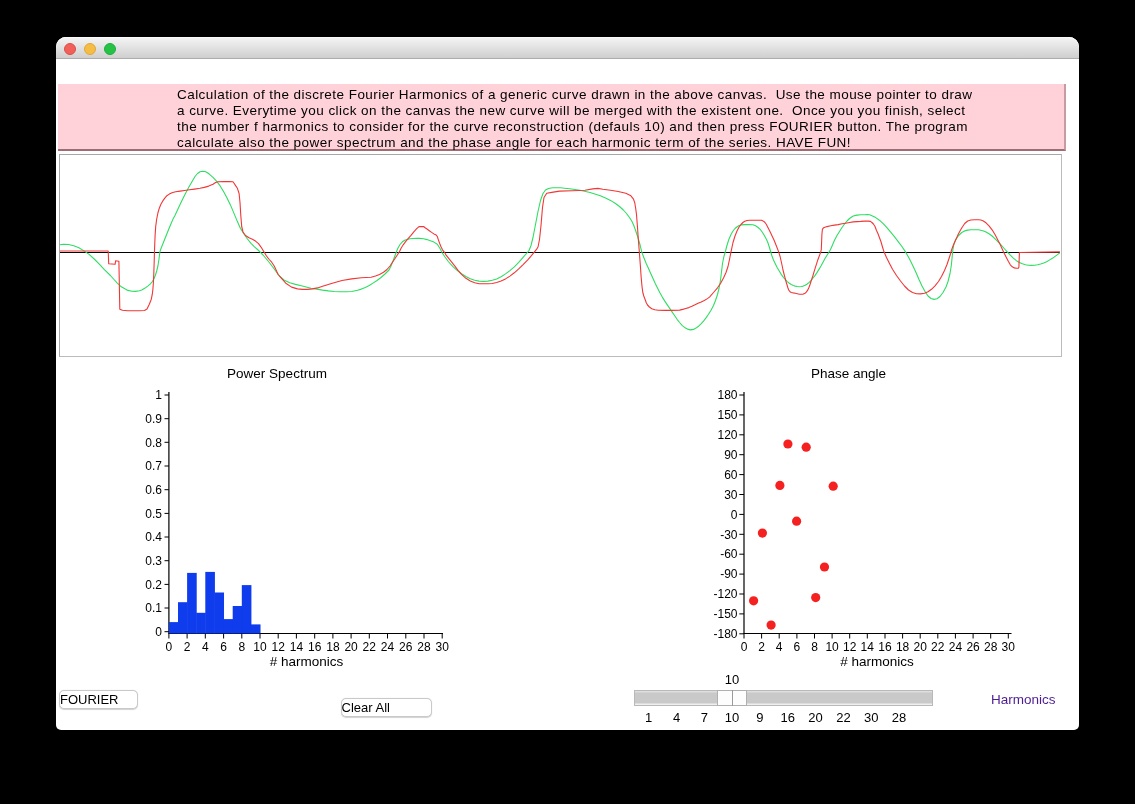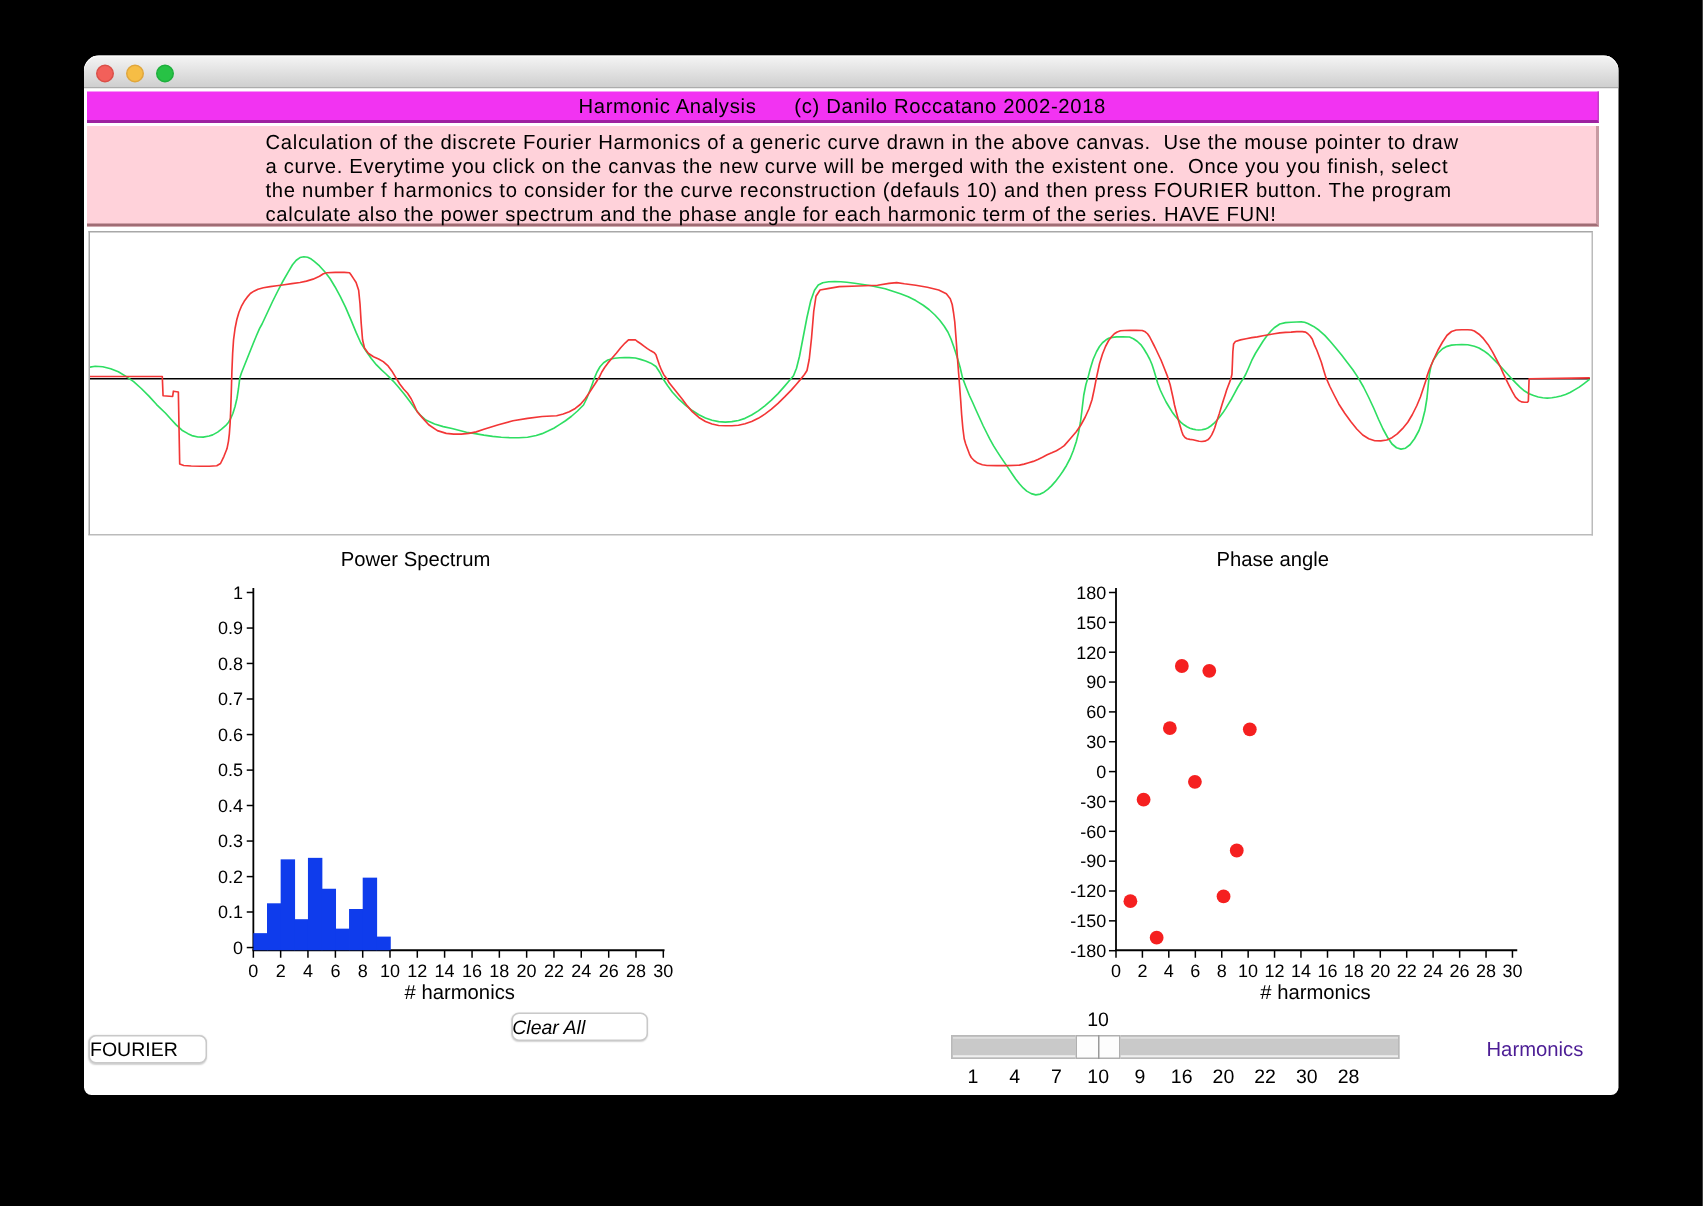--- a/index.html
+++ b/index.html
@@ -34,32 +34,31 @@
   #harm { left:935px; top:655px; font-size:13.5px; color:#4c1d95; }
   svg text { font-family:"Liberation Sans", sans-serif; fill:#000; }
 </style></head>
 <body>
 <div class="abs" id="win">
   <div class="abs" id="titlebar">
     <div class="light" style="left:7.6px;background:#f2605a;border:0.5px solid #da4f48;"></div>
     <div class="light" style="left:27.6px;background:#f6bd45;border:0.5px solid #e0a63c;"></div>
     <div class="light" style="left:47.6px;background:#27c245;border:0.5px solid #1daf3c;"></div>
   </div>
-  <div class="abs" id="magenta" style="letter-spacing:0.45px">Harmonic Analysis&nbsp;&nbsp;&nbsp;&nbsp;&nbsp;&nbsp;(c) Danilo Roccatano 2002-2018</div>
   <div class="abs" id="pinkbox"></div>
   <div class="abs" id="pinktext">Calculation of the discrete Fourier Harmonics of a generic curve drawn in the above canvas.&nbsp; Use the mouse pointer to draw<br>a curve. Everytime you click on the canvas the new curve will be merged with the existent one.&nbsp; Once you you finish, select<br>the number f harmonics to consider for the curve reconstruction (defauls 10) and then press FOURIER button. The program<br>calculate also the power spectrum and the phase angle for each harmonic term of the series. HAVE FUN!</div>
   <div class="abs" id="canvas">
     <svg width="1000" height="200" viewBox="60.5 155.5 1000 200">
       <line x1="60" y1="253" x2="1060.5" y2="253" stroke="#000" stroke-width="1"></line>
       <polyline points="59.0,245.5 64.0,244.7 69.0,245.0 74.3,246.3 79.4,248.3 84.5,251.4 89.6,254.9 94.7,259.5 99.8,264.6 104.9,270.2 110.9,276.0 114.5,280.0 117.8,283.6 121.8,287.3 125.8,289.6 128.4,290.9 132.4,291.8 136.0,291.9 139.9,291.2 142.3,290.4 145.6,288.6 148.2,286.6 150.9,284.3 152.9,282.0 154.3,279.5 155.8,276.0 157.2,271.5 158.5,266.0 159.5,259.5 160.4,252.3 161.5,249.0 163.5,244.0 165.5,239.0 167.5,234.0 169.5,229.0 171.5,224.2 173.5,219.6 175.2,216.5 178.7,209.0 182.2,201.5 185.7,194.5 189.1,188.0 192.6,181.9 195.5,177.0 198.0,174.0 200.5,172.2 203.1,171.7 205.6,172.0 208.0,173.2 210.0,174.8 213.5,177.8 217.0,181.7 220.5,186.2 223.9,191.8 227.4,198.2 230.9,205.4 234.4,213.6 237.9,222.1 241.0,229.0 244.5,234.5 248.0,239.5 251.5,243.8 255.0,247.3 258.0,250.0 260.5,252.4 263.5,255.5 266.5,259.0 270.2,263.5 274.0,268.5 277.6,273.5 280.5,277.0 284.4,280.5 290.2,283.2 296.0,284.9 301.8,286.2 307.6,287.7 311.5,288.7 317.3,289.6 323.1,290.6 328.9,291.4 334.7,292.0 340.5,292.3 346.4,292.3 352.2,292.0 358.0,290.8 361.9,289.6 365.8,287.9 369.7,286.0 373.5,283.6 377.5,281.0 381.5,278.0 385.5,274.5 389.5,270.5 391.5,266.5 393.5,261.5 395.2,257.0 396.9,252.2 398.5,248.5 400.5,245.0 402.9,242.3 405.7,240.5 408.6,239.7 410.3,239.3 413.7,239.0 417.0,238.9 420.0,238.9 424.1,239.2 427.5,240.1 430.9,241.2 434.4,242.6 437.8,244.8 440.5,249.0 442.5,253.0 445.5,257.5 448.8,262.0 453.2,266.8 457.6,270.8 462.0,274.2 466.4,277.0 470.8,279.2 475.2,280.7 479.6,281.6 484.0,281.9 488.4,281.6 492.8,280.8 497.2,279.4 501.6,277.2 506.0,274.4 510.4,271.1 514.8,267.3 519.2,262.9 523.6,257.9 526.5,254.5 529.5,251.0 531.5,246.0 533.5,238.0 536.0,225.0 538.5,212.0 541.0,201.0 543.5,194.0 546.0,190.5 549.0,189.0 553.0,188.3 557.0,188.2 561.0,188.3 565.0,188.7 570.2,189.3 580.4,190.8 590.6,193.0 600.8,196.3 606.0,198.4 611.0,200.9 616.0,204.0 620.0,207.0 623.8,210.5 627.0,214.0 630.0,218.0 632.5,222.0 634.5,226.5 636.1,231.0 637.6,235.5 639.0,240.0 640.6,245.5 642.2,252.4 644.5,258.5 646.7,264.0 648.8,268.5 651.0,273.5 653.5,279.0 656.0,284.5 658.5,289.5 660.4,293.3 662.8,297.6 665.3,301.6 667.8,305.4 670.2,308.9 672.7,312.6 675.2,316.3 677.6,319.8 680.1,323.0 682.6,325.8 685.0,327.9 688.0,329.6 691.0,330.4 694.0,329.9 696.5,328.6 699.0,326.8 701.5,324.4 704.0,321.6 706.5,318.4 709.0,314.8 711.5,310.8 714.0,306.0 716.0,301.0 718.0,295.0 719.5,289.0 720.8,282.0 721.8,274.0 723.0,264.0 724.4,257.0 725.8,252.4 727.3,246.5 729.3,240.0 731.5,235.0 733.5,231.5 735.5,229.0 737.7,227.2 739.6,226.0 742.1,225.4 745.0,225.1 749.0,225.0 753.5,225.2 756.1,226.3 758.6,228.0 761.0,230.2 763.0,233.0 765.0,236.3 767.0,240.0 768.5,243.5 769.8,247.5 771.0,251.5 772.3,256.0 774.0,260.5 775.9,264.5 777.9,268.5 779.9,271.8 781.9,275.1 783.9,277.8 785.9,280.1 787.8,282.1 789.8,283.7 791.8,285.0 793.8,286.0 795.8,286.6 797.8,287.0 799.7,287.2 801.7,287.0 803.7,286.6 805.7,285.8 807.7,284.5 809.7,282.8 811.6,280.8 813.6,278.5 815.6,275.9 817.6,272.9 819.6,269.6 821.6,266.3 823.5,262.7 825.5,259.0 827.5,255.7 829.5,252.7 831.0,250.0 833.0,245.5 835.0,240.8 837.5,236.0 840.0,232.0 842.5,228.0 845.0,224.5 847.5,221.5 850.0,219.0 853.7,216.5 857.5,215.6 861.2,215.3 865.0,215.2 868.0,215.1 870.2,215.3 872.4,216.2 876.2,218.1 879.9,220.7 883.7,224.1 887.4,228.2 891.2,232.7 894.9,237.2 898.7,242.1 902.4,247.0 906.0,252.4 909.5,258.5 913.0,265.5 916.5,273.0 919.5,280.0 922.5,286.5 925.5,292.0 928.5,296.5 931.5,299.0 934.5,299.9 937.5,299.3 940.5,297.0 943.5,293.0 946.5,287.5 948.5,282.0 950.5,274.0 951.8,266.0 952.6,258.0 953.4,250.0 954.5,244.5 956.1,240.5 959.1,236.0 962.2,233.0 965.2,231.4 968.2,230.6 971.3,230.3 975.0,230.2 979.0,230.3 983.4,231.3 986.5,232.5 989.5,234.3 992.6,236.5 995.6,239.4 998.6,242.4 1001.7,245.7 1004.7,249.0 1007.7,252.3 1010.8,255.6 1013.8,258.6 1016.9,261.2 1019.9,263.0 1022.9,264.2 1026.0,265.2 1029.0,265.7 1032.0,265.9 1035.1,265.7 1038.1,265.2 1041.1,264.5 1044.2,263.5 1047.2,262.2 1050.2,260.4 1053.3,258.6 1056.3,256.4 1059.3,254.1 1060.5,253.2" fill="none" stroke="#2ede62" stroke-width="1.1" stroke-linejoin="round"></polyline>
       <polyline points="59.0,251.5 108.7,251.5 109.2,264.3 115.6,264.8 116.1,261.3 119.4,261.8 120.3,309.8 123.0,310.8 128.0,311.2 134.0,311.3 140.0,311.3 145.0,311.0 147.5,309.5 149.8,304.7 151.8,299.7 152.8,294.7 153.4,289.7 153.9,283.0 154.3,274.0 154.7,262.0 155.1,248.0 155.6,236.0 156.2,227.0 157.2,219.5 158.4,213.5 159.8,208.7 161.4,204.8 163.3,201.4 165.3,198.6 167.4,196.2 169.8,194.6 172.5,193.3 176.1,192.3 180.6,191.6 185.0,191.0 190.0,190.3 195.0,189.6 200.5,188.8 204.8,187.9 209.2,186.6 213.5,184.7 216.1,183.0 218.5,182.3 224.0,182.1 230.0,182.1 233.5,182.3 234.4,183.5 236.1,186.1 237.9,188.8 239.6,194.0 240.5,203.0 241.3,216.0 242.2,227.0 243.5,232.5 246.0,236.0 249.5,238.3 252.9,239.8 256.0,241.6 259.0,244.2 261.7,247.8 264.4,252.3 267.0,256.5 269.7,260.0 272.2,262.7 274.7,266.5 276.6,270.5 278.6,275.0 282.0,278.9 286.3,283.7 292.1,287.6 298.0,289.4 303.0,289.9 308.0,289.9 313.0,289.4 318.0,288.4 323.1,286.7 332.8,283.7 342.5,281.0 352.2,279.4 361.9,278.2 371.6,277.7 376.0,276.5 380.0,275.0 384.0,272.8 387.5,270.0 390.5,266.5 393.0,262.8 395.5,259.0 397.8,255.5 399.9,252.2 401.7,248.5 403.7,245.3 405.7,242.6 408.6,239.2 411.5,235.8 414.3,232.3 417.2,229.2 419.5,227.1 424.1,227.0 425.2,228.0 427.5,229.5 429.8,231.2 432.1,232.9 434.4,234.4 436.7,235.6 437.8,237.0 438.9,240.3 440.1,243.8 441.5,247.3 443.0,250.3 445.0,252.8 446.6,255.7 451.0,261.2 455.4,266.7 458.7,271.1 462.0,274.9 466.4,278.8 470.8,281.5 475.2,283.2 479.6,284.2 484.0,284.3 488.4,284.3 492.8,284.0 497.2,283.0 501.6,281.5 506.0,279.4 510.4,276.6 514.8,273.3 519.2,269.4 523.6,265.1 528.0,260.6 531.3,256.8 534.6,252.9 536.8,250.2 538.5,247.5 540.0,240.0 541.5,226.0 543.0,208.0 544.5,198.0 547.2,193.8 552.3,192.9 560.0,191.6 572.8,191.2 585.5,190.7 593.2,189.4 598.3,188.9 603.4,189.7 611.0,190.7 618.7,192.0 626.3,193.8 631.4,196.3 634.0,199.6 635.3,203.5 636.2,209.0 637.0,215.0 638.0,228.0 639.0,242.0 639.8,252.0 640.4,260.0 641.0,268.0 641.6,277.0 642.4,286.0 643.3,293.0 644.3,296.5 645.6,300.0 646.8,303.2 648.0,305.5 649.9,307.5 652.3,309.2 655.4,310.3 658.5,310.8 665.0,310.9 672.0,310.9 680.1,310.6 683.2,309.9 686.3,309.0 689.3,308.1 692.4,306.8 695.5,305.3 698.6,303.7 701.7,302.4 704.8,301.0 707.9,299.1 710.0,297.6 714.0,293.0 718.0,288.3 721.0,284.0 724.0,278.5 726.5,273.0 728.5,267.0 730.0,260.0 731.5,252.3 733.5,243.0 735.5,236.5 737.5,231.5 739.6,227.5 741.5,225.0 743.4,223.0 745.3,221.8 747.5,221.0 750.0,220.8 754.0,220.7 758.0,220.7 762.0,220.8 764.0,221.7 765.5,223.0 766.9,225.0 768.3,227.8 769.7,230.5 771.2,233.5 772.6,236.5 774.5,240.5 776.5,245.5 778.9,251.6 780.6,257.0 781.6,261.5 782.6,266.0 783.5,270.5 784.5,274.5 785.5,278.2 786.5,282.0 787.4,285.0 788.3,288.0 789.2,290.5 790.5,292.2 791.8,293.0 793.8,293.4 795.8,293.7 797.8,294.2 799.9,294.7 801.7,294.8 803.7,294.6 805.7,293.7 807.0,292.4 808.3,290.4 809.3,288.3 810.3,285.8 811.3,282.5 812.3,279.5 813.3,276.5 814.3,273.2 815.3,269.9 816.3,266.6 817.3,263.6 818.2,260.7 819.2,258.0 820.2,255.4 821.2,252.7 821.8,250.0 822.1,243.0 822.4,235.0 822.9,229.8 824.1,228.2 827.5,227.1 831.2,226.3 835.0,225.6 838.7,225.1 842.5,224.3 846.2,223.7 850.0,223.0 853.7,222.4 857.5,222.1 861.2,221.9 865.0,221.6 868.7,221.6 870.9,221.9 872.4,223.0 873.9,224.5 875.4,226.7 876.9,230.8 878.4,234.0 879.9,238.0 881.4,242.0 883.0,247.5 884.5,252.3 887.0,258.0 890.0,264.0 893.0,269.8 897.0,276.0 901.0,281.5 905.0,286.5 909.0,290.5 913.0,293.0 917.0,294.3 921.0,294.4 925.0,293.8 928.5,292.3 932.0,289.8 935.5,286.3 939.0,282.0 942.0,277.0 945.0,271.0 947.5,265.0 949.5,259.0 951.0,254.5 951.9,251.0 953.5,246.5 956.1,240.5 959.1,234.0 962.2,228.5 965.2,224.0 968.2,221.5 971.3,220.5 975.0,220.3 979.0,220.3 981.4,220.5 983.4,221.2 986.5,223.3 989.5,226.3 992.6,230.3 995.6,235.3 998.6,241.0 1000.7,245.0 1002.7,249.6 1004.7,253.7 1006.7,257.7 1008.8,261.8 1010.8,265.3 1012.8,267.3 1014.8,268.4 1016.9,268.7 1018.9,268.6 1019.4,267.8 1019.9,253.0 1060.4,252.4" fill="none" stroke="#f23636" stroke-width="1.1" stroke-linejoin="round"></polyline>
     </svg>
   </div>
   <div class="btn" style="left:3px; top:652.5px; width:78.5px;">FOURIER</div>
-  <div class="btn" style="left:284.5px; top:638px; width:91.5px;font-style:italic;">Clear All</div>
+  <div class="btn" style="left:284.5px; top:661px; width:91.5px;">Clear All</div>
   <div class="abs" id="trough"></div>
   <div class="abs" id="thumb"></div>
   <div class="abs" id="thumbline"></div>
   <div class="abs" id="sval">10</div>
 <div class="stick" style="left:592.7px">1</div>
 <div class="stick" style="left:620.5px">4</div>
 <div class="stick" style="left:648.3px">7</div>
 <div class="stick" style="left:676.1px">10</div>
 <div class="stick" style="left:703.9px">9</div>
 <div class="stick" style="left:731.8px">16</div>

